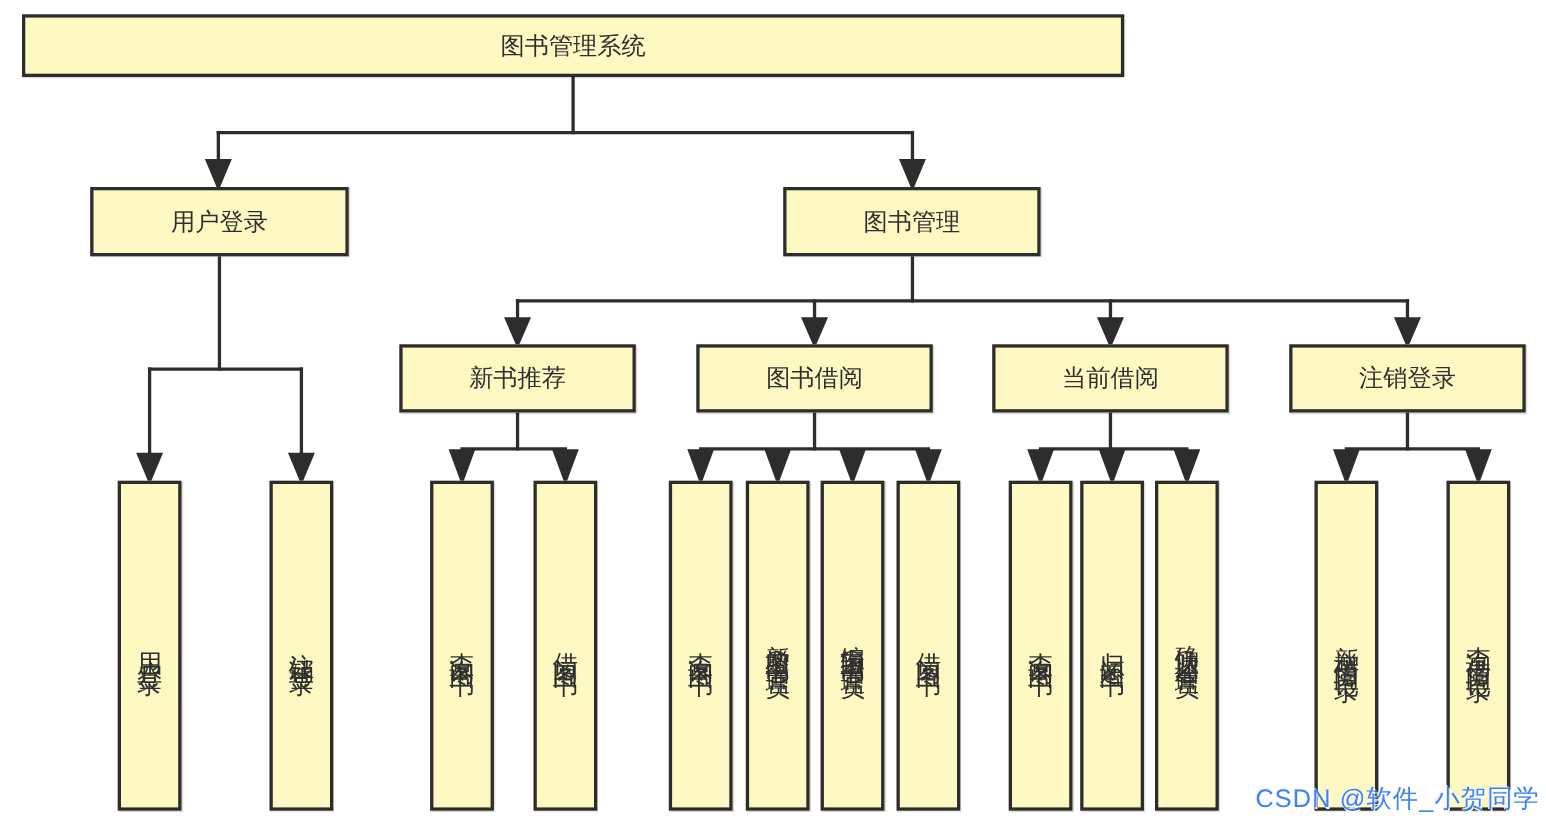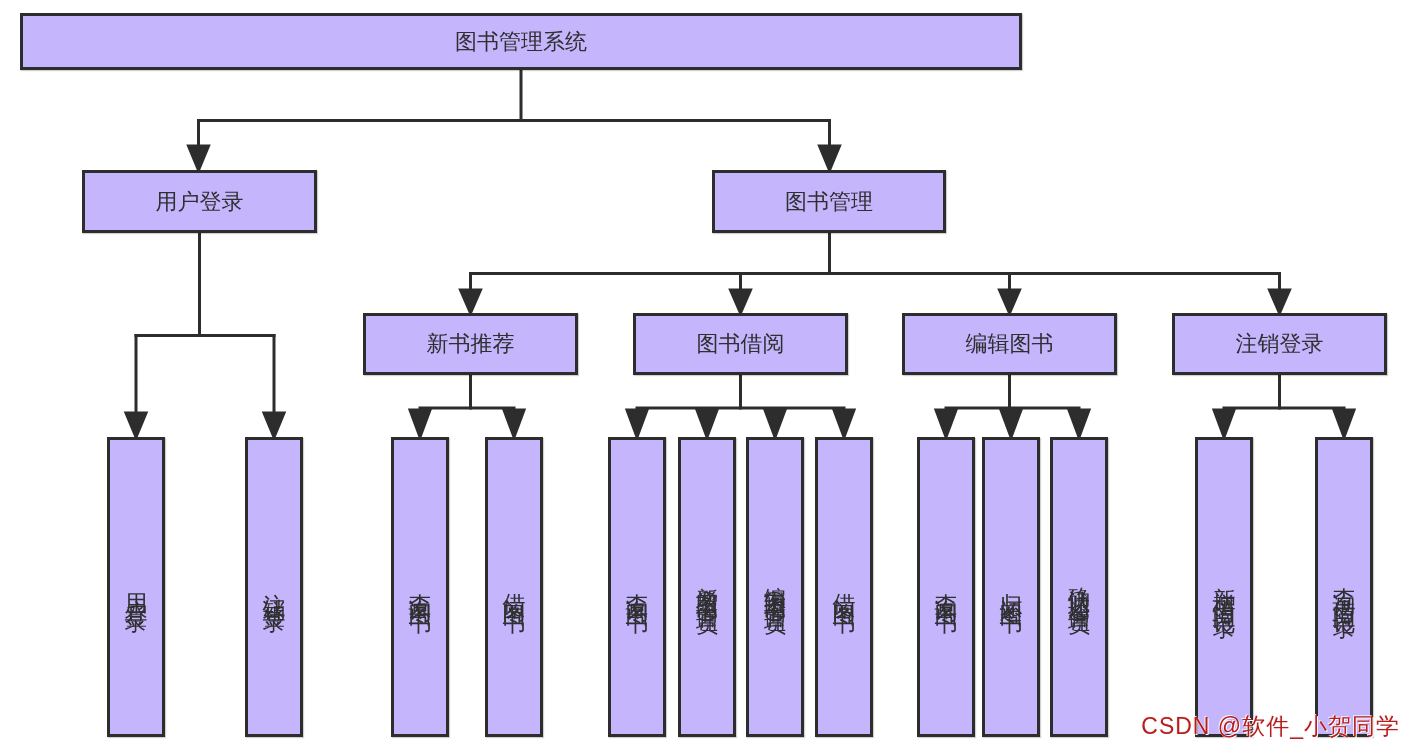--- a/index.html
+++ b/index.html
@@ -20,21 +20,21 @@
     left: 0;
     top: 0;
     width: 1405px;
     height: 747px;
     pointer-events: none;
   }
   .node {
     position: absolute;
     box-sizing: border-box;
     border: 3px solid #2d2d2d;
-    background: #c4b5fd;
+    background: #fef9c3;
     color: #2f2f2f;
     display: flex;
     align-items: center;
     justify-content: center;
     font-size: 22px;
     box-shadow: 1px 1px 1px rgba(0,0,0,0.18);
     white-space: nowrap;
     z-index: 2;
   }
   .vnode {
@@ -72,21 +72,21 @@
   #v-ret    { left: 982px;  }
   #v-conf   { left: 1050px; }
   #v-addr   { left: 1195px; }
   #v-qr     { left: 1315px; }
 
   .watermark {
     position: absolute;
     right: 5px;
     bottom: 5px;
     font-size: 23px;
-    color: #b91c1c;
+    color: #3b82f6;
     text-shadow: 1px 1px 0 #ffffff, -1px -1px 0 #f2f2f2;
     letter-spacing: 1px;
     z-index: 3;
   }
 </style>
 </head>
 <body>
 
 <div class="stage">
 
@@ -143,21 +143,21 @@
     </g>
   </svg>
 
   <div class="node" id="n-root">图书管理系统</div>
 
   <div class="node" id="n-login">用户登录</div>
   <div class="node" id="n-mgmt">图书管理</div>
 
   <div class="node" id="n-bor">图书借阅</div>
   <div class="node" id="n-rec">新书推荐</div>
-  <div class="node" id="n-cur">编辑图书</div>
+  <div class="node" id="n-cur">当前借阅</div>
   <div class="node" id="n-rcd">注销登录</div>
 
   <div class="node vnode" id="v-login1">用户登录</div>
   <div class="node vnode" id="v-logout">注销登录</div>
 
   <div class="node vnode" id="v-q1">查询图书</div>
   <div class="node vnode" id="v-b1">借阅图书</div>
 
   <div class="node vnode" id="v-q2">查询图书</div>
   <div class="node vnode long" id="v-add">新增图书（管理员）</div>

